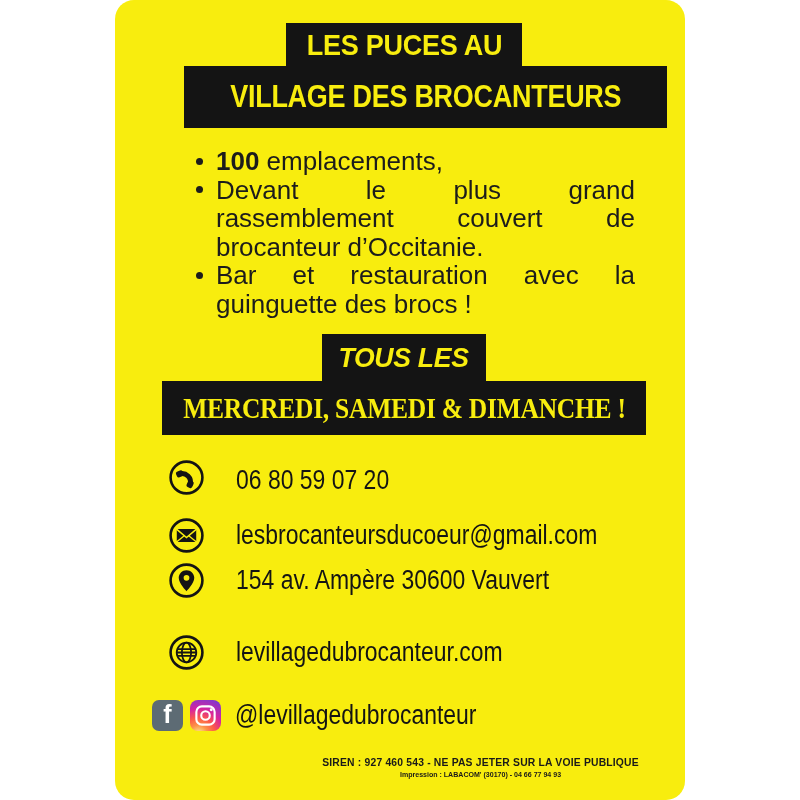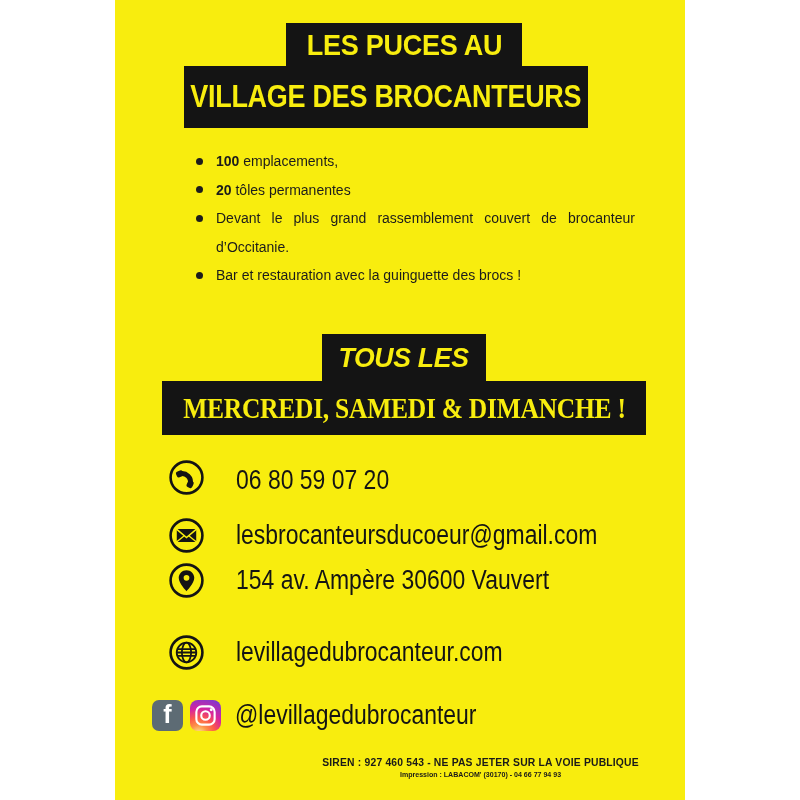--- a/index.html
+++ b/index.html
@@ -3,44 +3,44 @@
 <meta charset="utf-8">
 <style>
   html,body{margin:0;padding:0;}
   body{
     width:800px;height:800px;background:#ffffff;
     font-family:"Liberation Sans",sans-serif;
     position:relative;overflow:hidden;
   }
   .flyer{
     position:relative;width:570px;height:800px;margin:0 auto;
-    background:#F8ED0E;overflow:hidden;
+    background:#F8ED0E;overflow:hidden;border-radius:19px;
   }
   
   .blackbox{
     position:absolute;background:#141414;
     display:flex;align-items:center;justify-content:center;
   }
   .blackbox span{
     color:#F8ED0E;font-weight:bold;white-space:nowrap;
     letter-spacing:-0.3px;
   }
   .title1{top:23px;left:171px;width:236px;height:43px;}
   .title1 span{font-size:30px;transform:scaleX(0.90);}
-  .title2{top:66px;left:69px;width:404px;height:62px;}
+  .title2{top:66px;left:69px;width:483px;height:62px;}
   .title2 span{font-size:31px;transform:scaleX(0.87);}
   .sched1{top:334px;left:207px;width:164px;height:47px;font-style:italic;}
   .sched1 span{font-size:28px;transform:scaleX(0.95);}
   .sched2{top:381px;left:47px;width:484px;height:54px;font-family:Liberation Serif, serif;}
   .sched2 span{font-size:29px;transform:scaleX(0.88);}
   
   .bullets{
     position:absolute;top:147px;left:80px;width:440px;
     list-style:none;margin:0;padding:0;
-    color:#1c1c1c;font-size:14px;line-height:28.5px;
+    color:#1c1c1c;font-size:26px;line-height:28.5px;
   }
   .bullets li{
     position:relative;padding-left:21px;text-align:justify;
   }
   .bullets li::before{
     content:"";position:absolute;left:1px;top:10.5px;
     width:7px;height:7px;border-radius:50%;background:#1c1c1c;
   }
   .bullets .b{font-weight:bold;}
   
@@ -89,21 +89,20 @@
 
   <div class="blackbox title1">
     <span>LES PUCES AU</span>
   </div>
   <div class="blackbox title2">
     <span>VILLAGE DES BROCANTEURS</span>
   </div>
 
   <ul class="bullets">
     <li><span class="b">100</span><span> emplacements,</span></li>
-    <li><span class="b">20</span><span> tôles permanentes</span></li>
     <li><span class="b"></span><span>Devant le plus grand rassemblement couvert de brocanteur d’Occitanie.</span></li>
     <li><span class="b"></span><span>Bar et restauration avec la guinguette des brocs !</span></li>
   </ul>
 
   <div class="blackbox sched1">
     <span>TOUS LES</span>
   </div>
   <div class="blackbox sched2">
     <span>MERCREDI, SAMEDI &amp; DIMANCHE !</span>
   </div>

